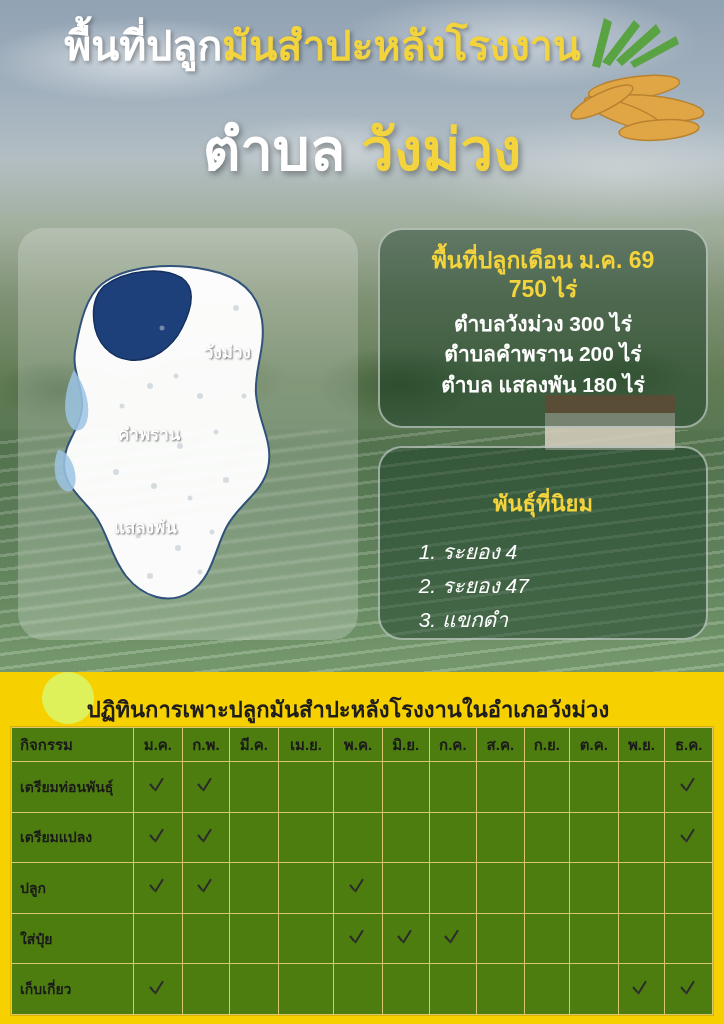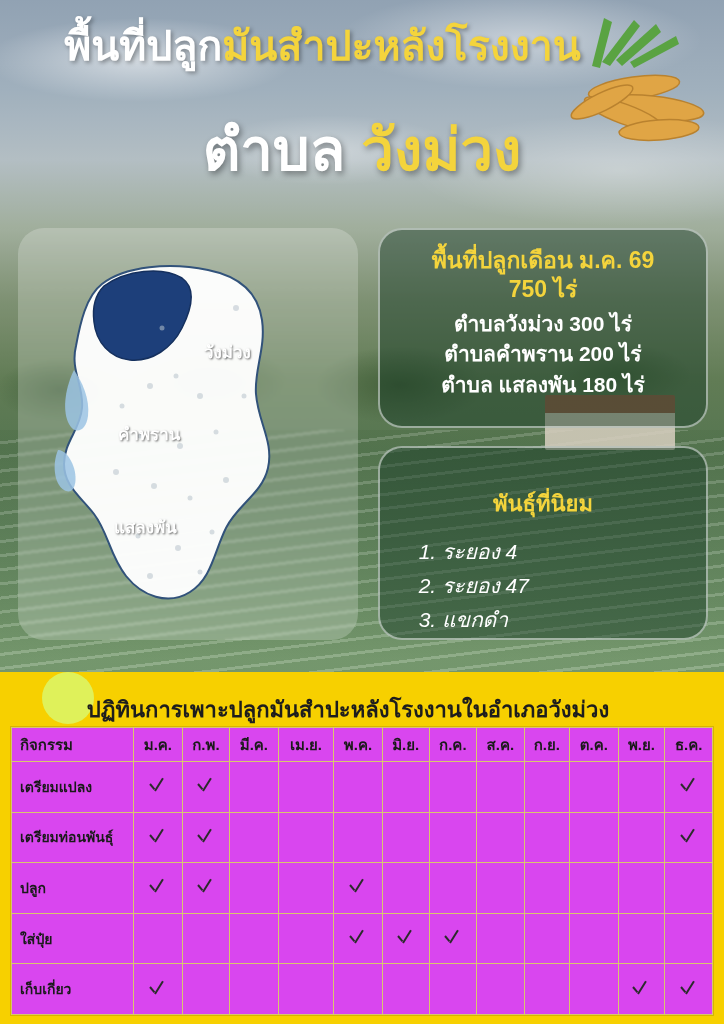--- a/index.html
+++ b/index.html
@@ -194,21 +194,21 @@
     font-size: 22px;
     font-weight: bold;
     color: #1d1d1d;
     z-index: 9;
     margin-left: 28px;
   }
   .cal-table-wrap {
     position: absolute;
     left: 10px; top: 726px;
     width: 704px; height: 290px;
-    background: #d946ef;
+    background: #4d7c0f;
     border: 1px solid #d8b400;
     z-index: 9;
   }
   table.cal {
     width: 100%;
     height: 100%;
     border-collapse: collapse;
     font-size: 14px;
     color: #1a1a1a;
   }
@@ -366,36 +366,36 @@
         <th>ก.ค.</th>
         <th>ส.ค.</th>
         <th>ก.ย.</th>
         <th>ต.ค.</th>
         <th>พ.ย.</th>
         <th>ธ.ค.</th>
       </tr>
     </thead>
     <tbody>
         <tr>
-          <td class="act">เตรียมแปลง</td>
+          <td class="act">เตรียมท่อนพันธุ์</td>
           <td><span class="tick"></span></td>
           <td><span class="tick"></span></td>
           <td></td>
           <td></td>
           <td></td>
           <td></td>
           <td></td>
           <td></td>
           <td></td>
           <td></td>
           <td></td>
           <td><span class="tick"></span></td>
         </tr>
         <tr>
-          <td class="act">เตรียมท่อนพันธุ์</td>
+          <td class="act">เตรียมแปลง</td>
           <td><span class="tick"></span></td>
           <td><span class="tick"></span></td>
           <td></td>
           <td></td>
           <td></td>
           <td></td>
           <td></td>
           <td></td>
           <td></td>
           <td></td>

